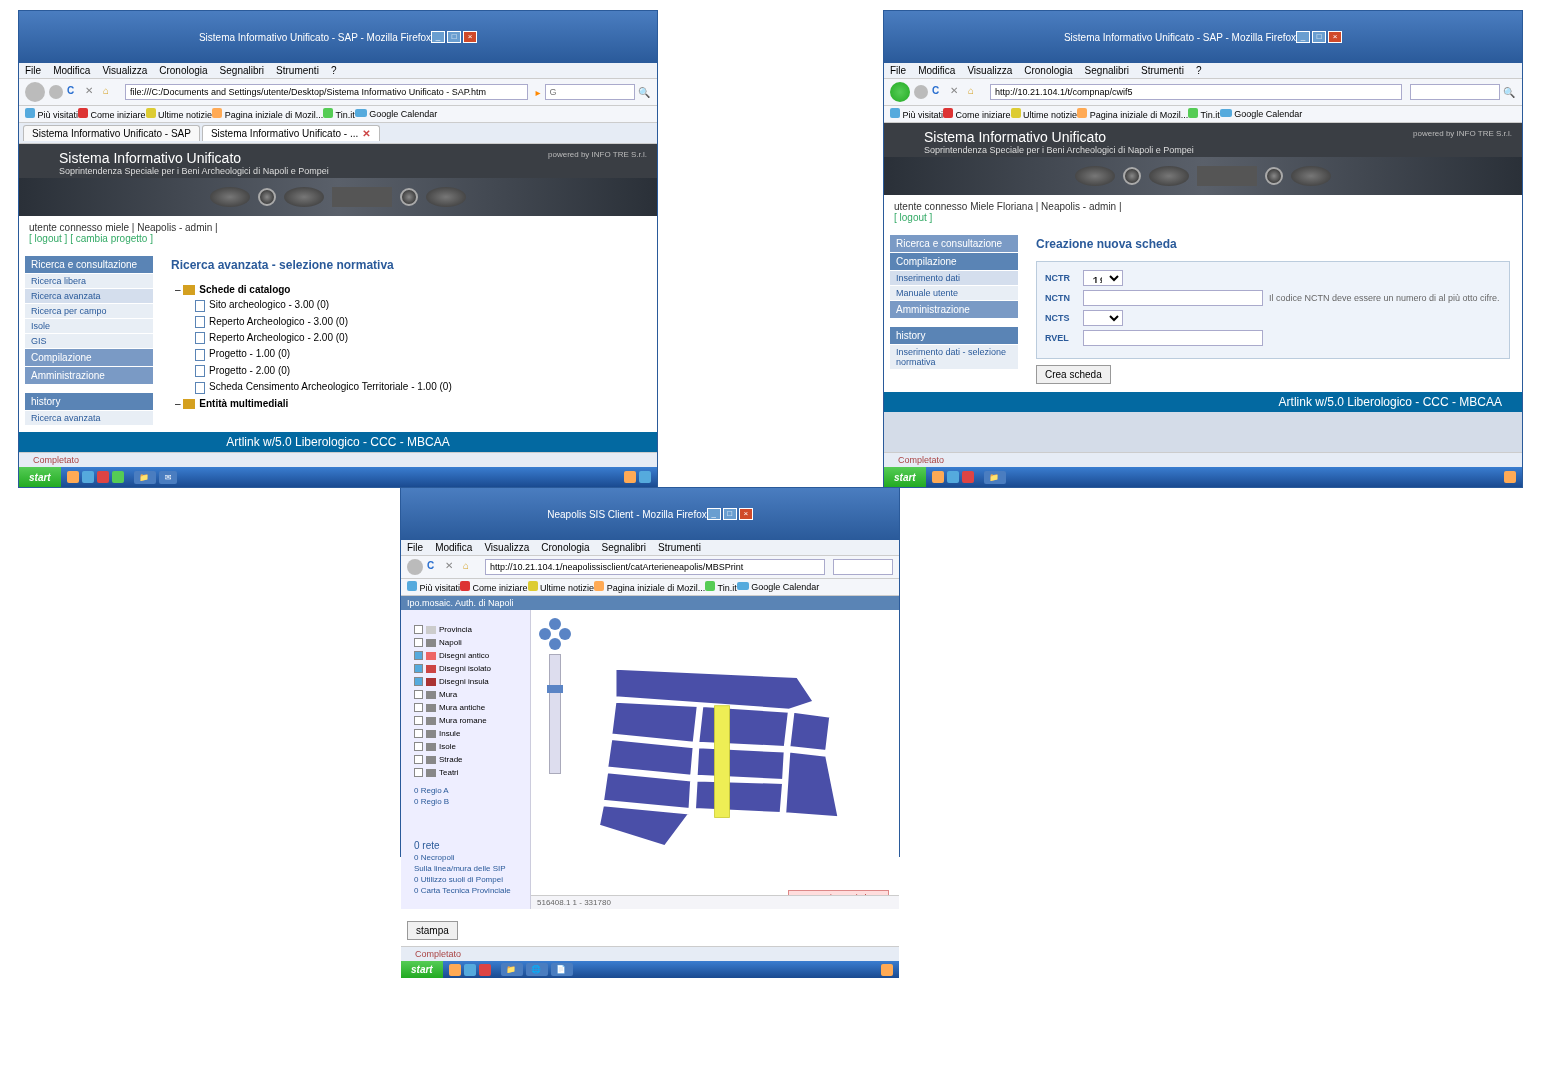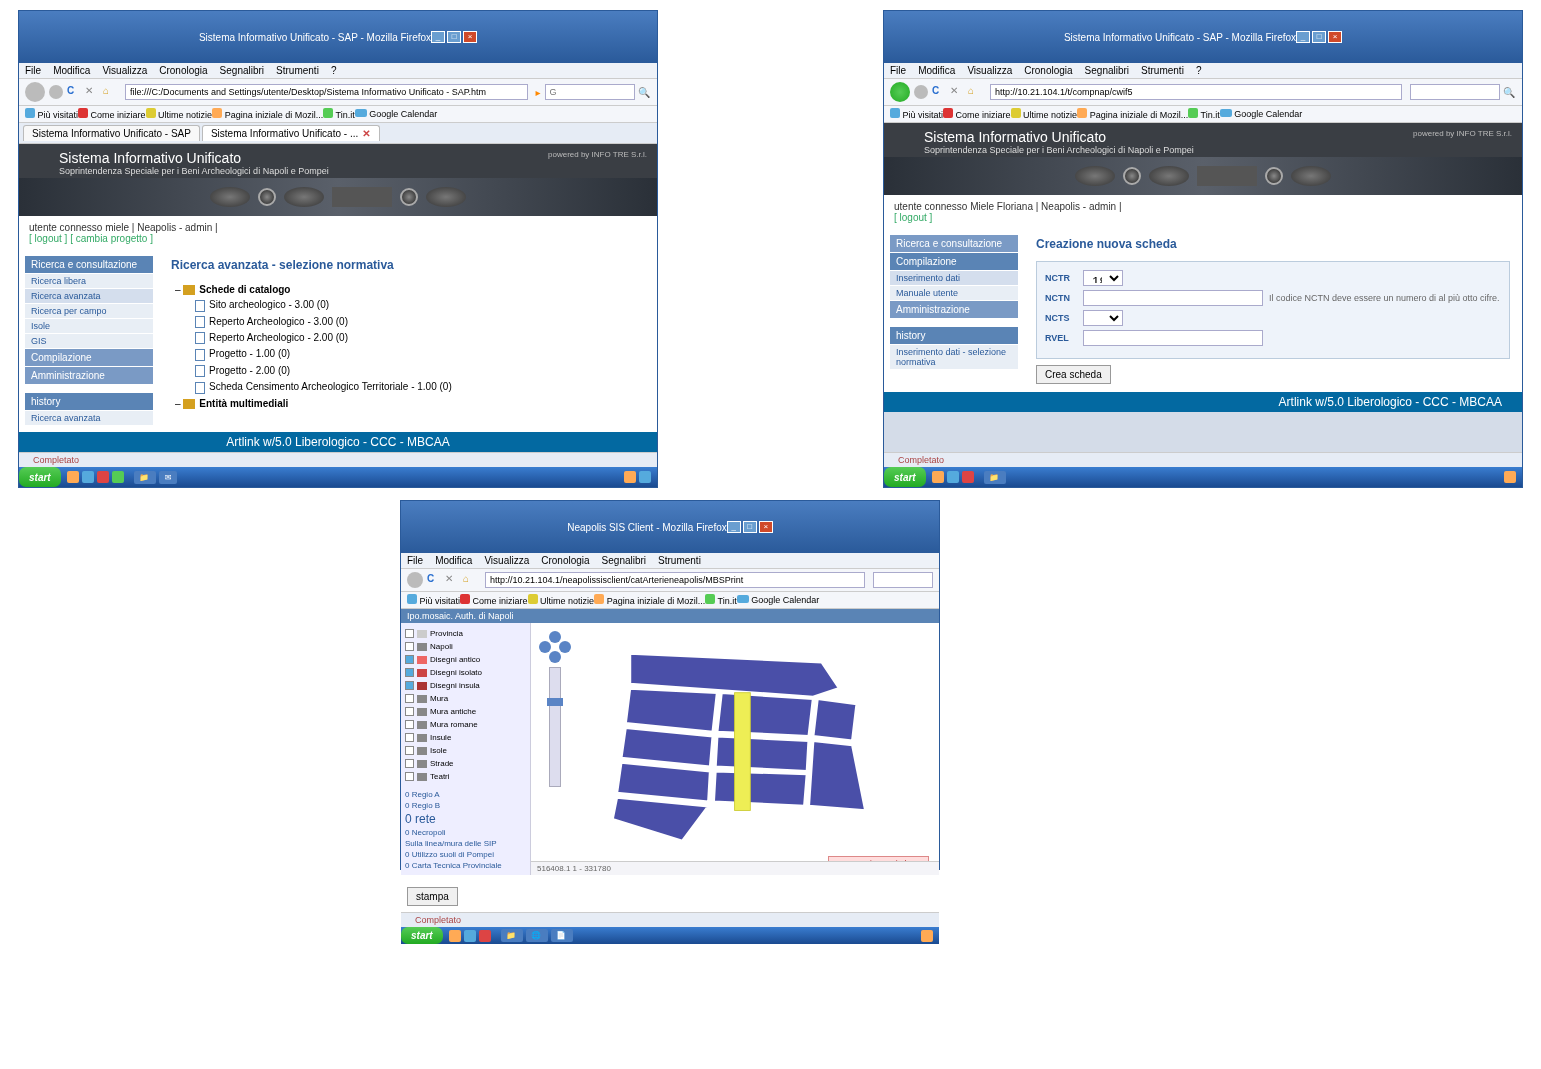--- a/index.html
+++ b/index.html
@@ -65,48 +65,48 @@
   .form-row { display: flex; align-items: center; gap: 6px; margin-bottom: 4px; }
   .form-label { width: 32px; color: #2a5a9a; font-weight: bold; font-size: 9px; }
   .form-input { background: #fff; border: 1px solid #aac; padding: 2px 4px; height: 16px; }
   .form-hint { font-size: 9px; color: #666; }
   .btn { background: #f0f0f0; border: 1px solid #999; padding: 3px 8px; font-size: 10px; cursor: pointer; margin-top: 6px; }
   
   .footer-bar { background: #0369a1; color: #fff; text-align: center; padding: 3px; font-size: 12px; }
   .statusbar { background: #e6ecf5; padding: 2px 14px; font-size: 9px; color: #a44; border-top: 1px solid #ccc; }
   
   .taskbar { background: linear-gradient(#3a7dd0, #1a4a90); display: flex; align-items: center; padding: 0; height: 20px; }
-  .start-btn { background: linear-gradient(#5c5, #2a2); color: #fff; padding: 3px 10px; font-size: 10px; font-weight: bold; font-style: italic; cursor: pointer; height: 100%; display: flex; align-items: center; border-radius: 7px; }
+  .start-btn { background: linear-gradient(#5c5, #2a2); color: #fff; padding: 3px 10px; font-size: 10px; font-weight: bold; font-style: italic; cursor: pointer; height: 100%; display: flex; align-items: center; }
   .task-icons { display: flex; gap: 3px; margin-left: 6px; align-items: center; }
   .tray-icon { width: 12px; height: 12px; background: #fa5; border-radius: 2px; }
   .task-items { flex: 1; display: flex; gap: 3px; margin-left: 10px; }
   .task-item { background: #4a7dc0; color: #fff; padding: 2px 6px; font-size: 8px; border-radius: 2px; }
   .systray { display: flex; gap: 3px; margin-right: 6px; align-items: center; }
   
   
   .gis-content { flex: 1; display: flex; font-size: 9px; }
-  .gis-sidebar { width: 130px; background: #eef; padding: 4px; border-right: 1px solid #ccd; overflow: hidden; }
+  .gis-sidebar { width: 130px; background: #eef; padding: 13px; border-right: 1px solid #ccd; overflow: hidden; }
   .gis-layer { padding: 2px 0; display: flex; align-items: center; gap: 3px; cursor: pointer; font-size: 8px; }
   .gis-chk { width: 9px; height: 9px; border: 1px solid #888; background: #fff; }
   .gis-chk.on { background: #5ad; }
   .gis-swatch { width: 10px; height: 8px; }
   .gis-map-wrap { flex: 1; position: relative; background: #fff; }
   .gis-zoom { position: absolute; top: 8px; left: 8px; display: flex; flex-direction: column; align-items: center; z-index: 10; }
   .gis-pan { width: 32px; height: 32px; position: relative; }
   .gis-pan-btn { width: 12px; height: 12px; background: #5a84c5; border-radius: 50%; position: absolute; cursor: pointer; }
   .gis-slider { width: 12px; height: 120px; background: #dde; margin-top: 4px; position: relative; border: 1px solid #aab; }
   .gis-slider-thumb { width: 16px; height: 8px; background: #5a84c5; position: absolute; left: -3px; top: 30px; cursor: pointer; }
   .gis-map { position: absolute; inset: 0; display: flex; align-items: center; justify-content: center; }
   .gis-map svg { width: 90%; height: 90%; }
   .gis-bottom { border-top: 1px solid #ccc; padding: 2px 6px; font-size: 8px; color: #666; background: #f4f4f8; }
   .gis-warn { position: absolute; bottom: 6px; right: 10px; background: #fdd; color: #a22; font-size: 8px; padding: 1px 6px; border: 1px solid #d88; }
   
   #win1 { top: 10px; left: 18px; width: 640px; height: 478px; }
   #win2 { top: 10px; right: 18px; width: 640px; height: 478px; }
-  #win3 { top: 500px; left: 400px; width: 540px; height: 370px; }
+  #win3 { top: 487px; left: 400px; width: 500px; height: 370px; }
 </style>
 </head>
 <body>
 
 <div class="window" id="win1">
   <div class="titlebar">
     <span>Sistema Informativo Unificato - SAP - Mozilla Firefox</span>
     <div class="titlebar-buttons">
       <div class="titlebar-btn">_</div>
       <div class="titlebar-btn">□</div>
@@ -422,21 +422,21 @@
           </div>
           <div class="gis-layer">
             <span class="gis-chk "></span>
             <span class="gis-swatch" style="background:#888"></span>
             <span>Teatri</span>
           </div>
         </div>
       <div style="margin-top:6px;color:#2a5a9a" id="gis-links">
           <div style="font-size: 8px; padding: 1px 0px;">0 Regio A</div>
           <div style="font-size: 8px; padding: 1px 0px;">0 Regio B</div>
-          <div style="font-size: 12px; padding: 1px 0px;">0 rete</div>
+          <div style="font-size: 10px; padding: 1px 0px; margin-top: 32px;">0 rete</div>
           <div style="font-size: 8px; padding: 1px 0px;">0 Necropoli</div>
           <div style="font-size: 8px; padding: 1px 0px;">Sulla linea/mura delle SIP</div>
           <div style="font-size: 8px; padding: 1px 0px;">0 Utilizzo suoli di Pompei</div>
           <div style="font-size: 8px; padding: 1px 0px;">0 Carta Tecnica Provinciale</div>
         </div>
     </div>
     <div class="gis-map-wrap">
       <div class="gis-zoom">
         <div class="gis-pan">
           <div class="gis-pan-btn" style="top:0;left:10px"></div>

